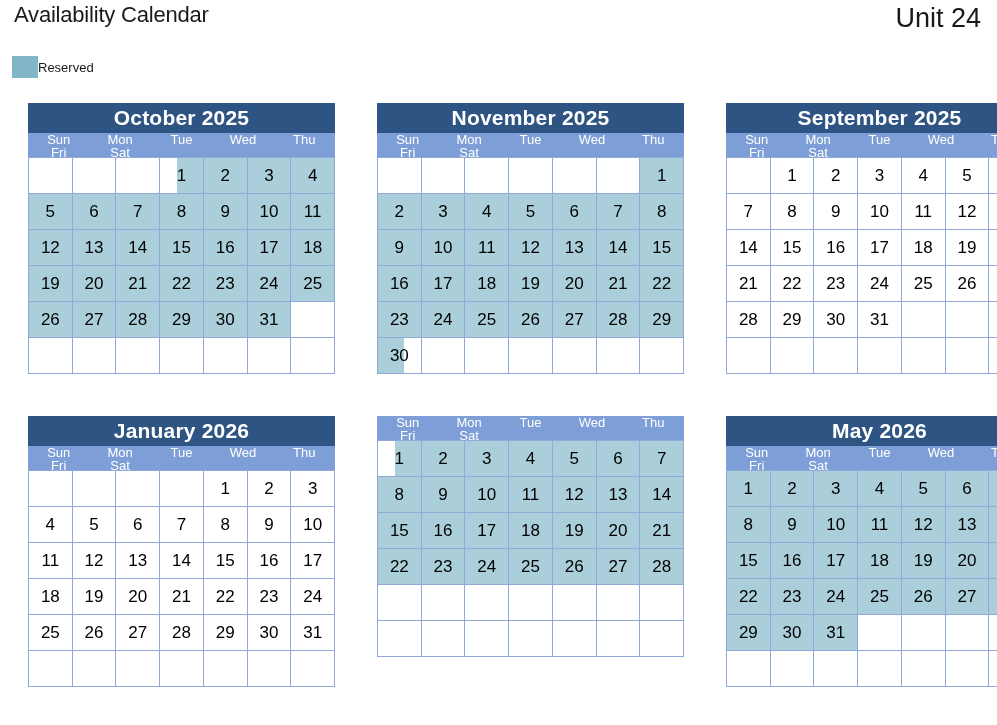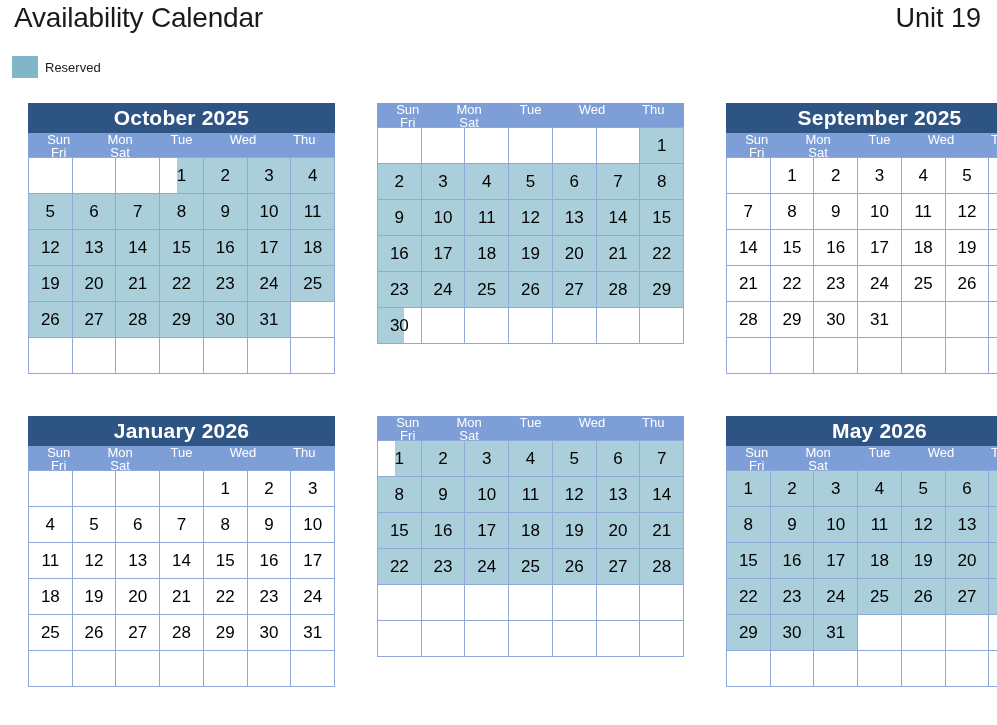--- a/index.html
+++ b/index.html
@@ -21,21 +21,21 @@
   .topbar {
     position: absolute;
     left: 0; top: 0;
     width: 997px;
     height: 48px;
   }
   .page-title {
     position: absolute;
     left: 14px;
     top: 2px;
-    font-size: 28px;
+    font-size: 22px;
     font-weight: normal;
     letter-spacing: -0.2px;
     color: #1a1a1a;
     white-space: nowrap;
   }
   .unit-label {
     position: absolute;
     right: 16px;
     top: 3px;
     font-size: 27px;
@@ -53,21 +53,20 @@
     display: flex;
     align-items: center;
   }
   .legend-swatch {
     width: 26px;
     height: 22px;
     background: #80b6c7;
     display: block;
   }
   .legend-label {
-    margin-left: 7px;
     font-size: 13px;
     color: #1a1a1a;
     line-height: 1;
   }
 
   
   .months {
     position: absolute;
     left: 28px;
     top: 103px;
@@ -148,21 +147,21 @@
   .fill.full  { left: 0;   right: 0; }
   .fill.right { left: 40%; right: 0; }
   .fill.left  { left: 0;   right: 40%; }
   .day.blank { background: #ffffff; }
 </style>
 </head>
 <body>
 
 <div class="topbar">
   <div class="page-title">Availability Calendar</div>
-  <div class="unit-label">Unit 19</div>
+  <div class="unit-label">Unit 24</div>
 </div>
 
 <div class="legend">
   <span class="legend-swatch"></span>
   <span class="legend-label">Reserved</span>
 </div>
 
 <div class="months" id="months-container">
     <div class="month">
       <div class="month-title">October 2025</div>
@@ -307,20 +306,21 @@
         <div class="day blank"></div>
         <div class="day blank"></div>
         <div class="day blank"></div>
         <div class="day blank"></div>
         <div class="day blank"></div>
         <div class="day blank"></div>
         <div class="day blank"></div>
       </div>
     </div>
     <div class="month">
+      <div class="month-title">November 2025</div>
       <div class="weekdays">
         <div class="weekday">Sun</div>
         <div class="weekday">Mon</div>
         <div class="weekday">Tue</div>
         <div class="weekday">Wed</div>
         <div class="weekday">Thu</div>
         <div class="weekday">Fri</div>
         <div class="weekday">Sat</div>
       </div>
       <div class="days">

